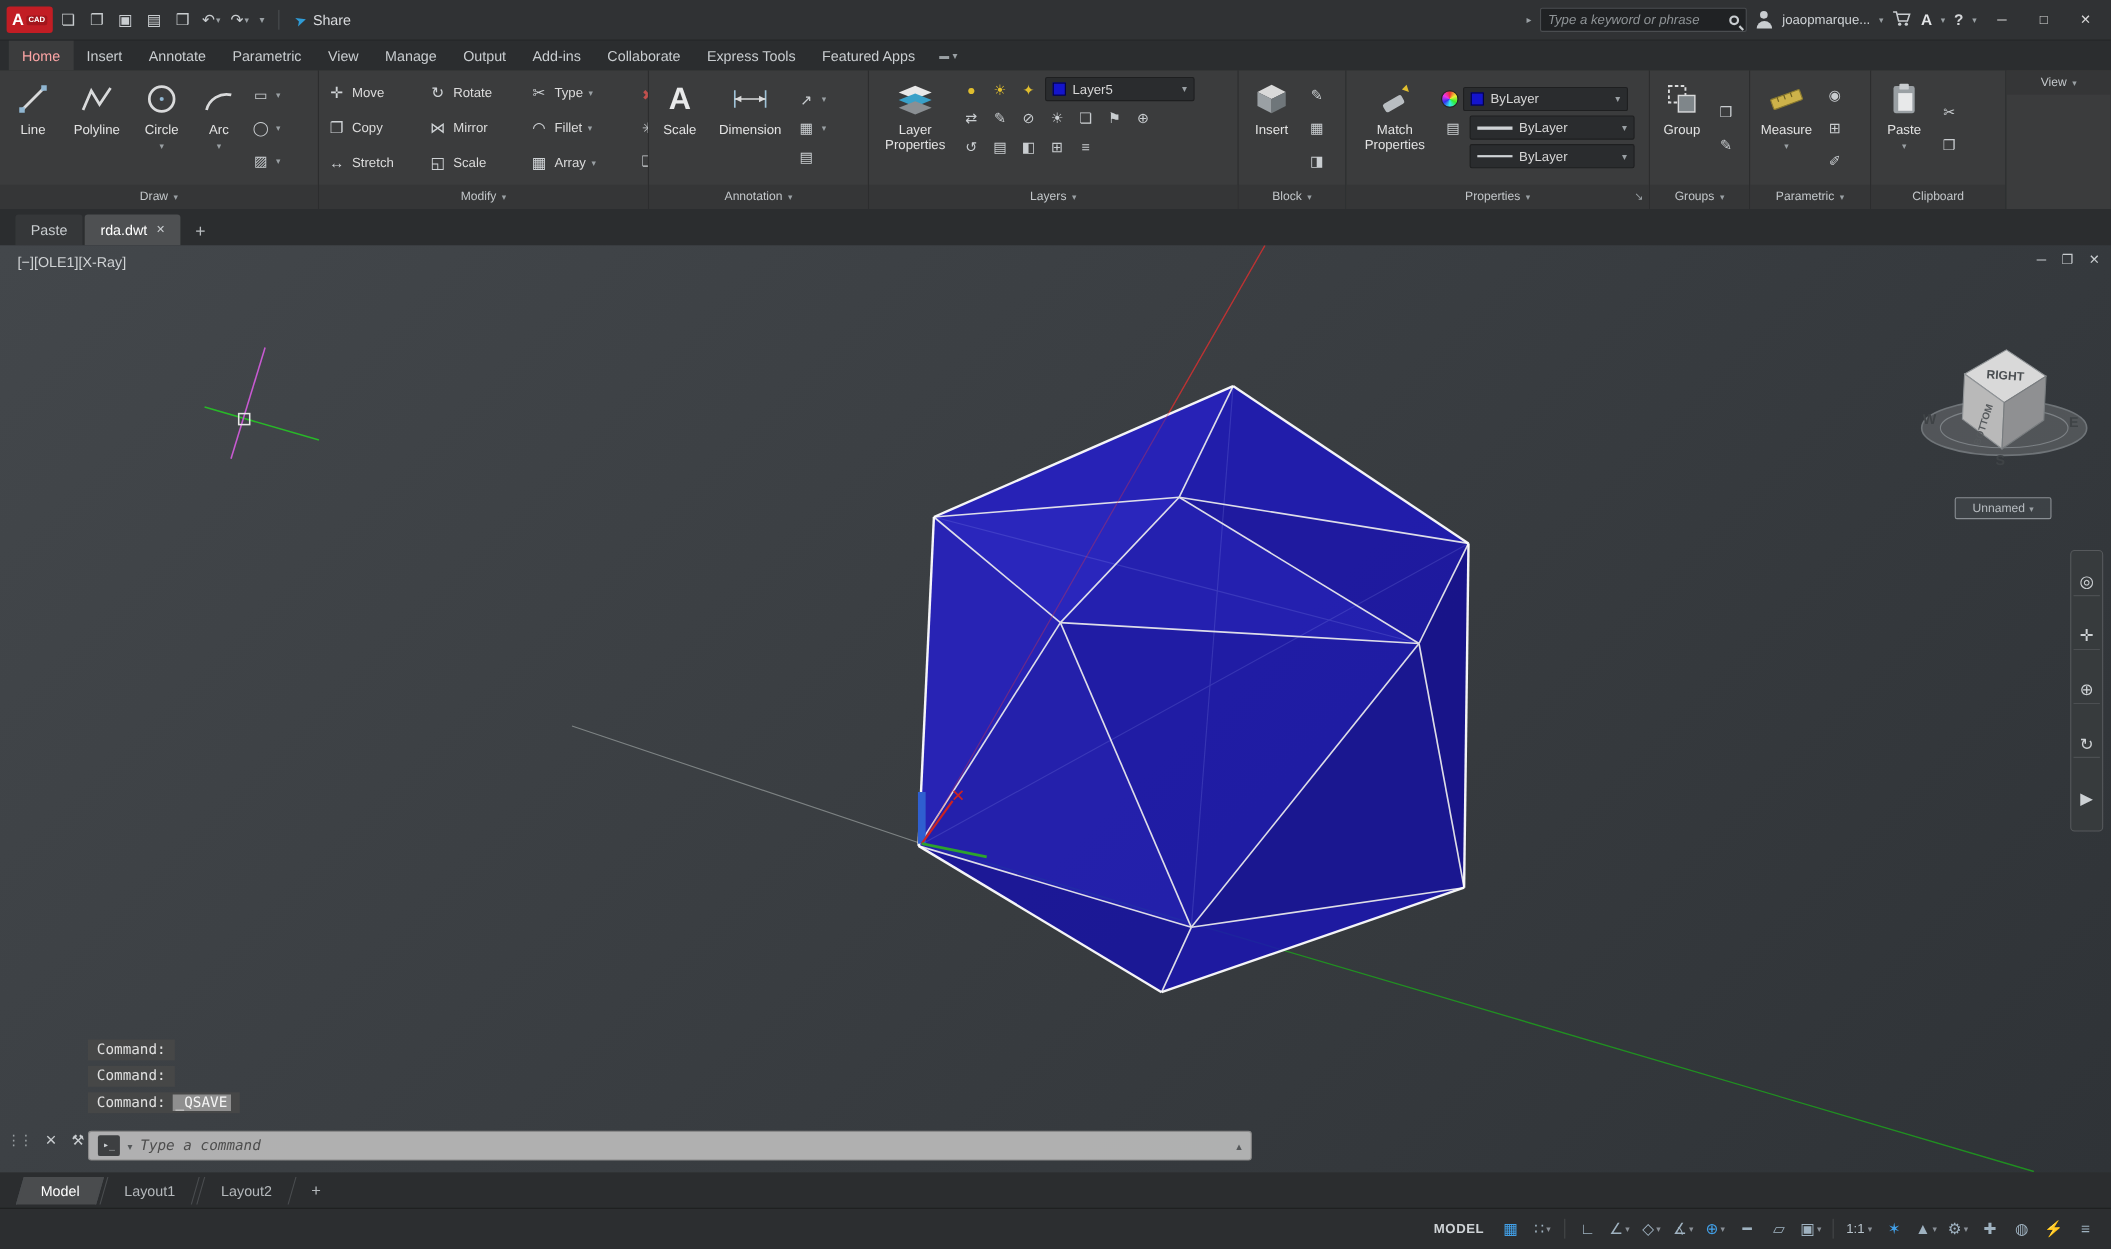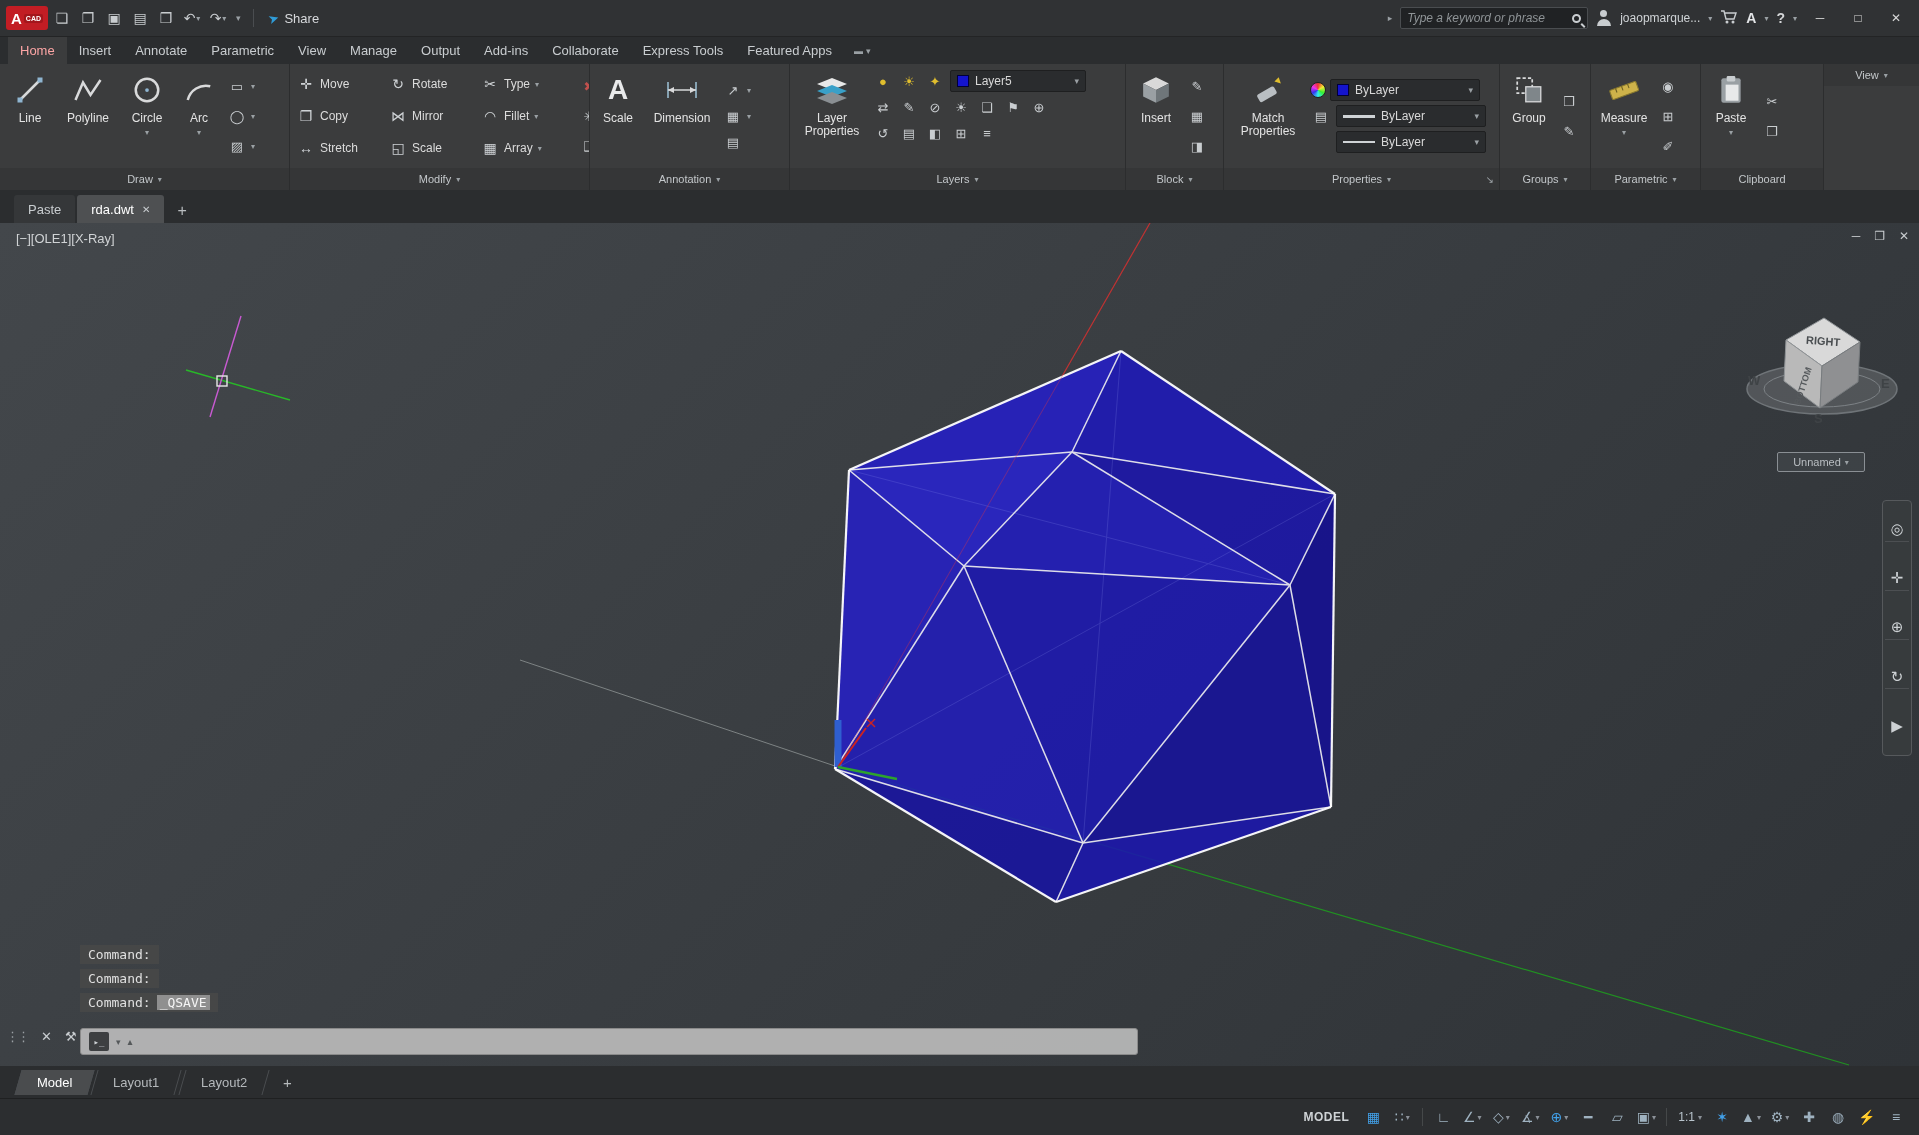--- a/index.html
+++ b/index.html
@@ -691,20 +691,21 @@
 
     <div class="cmd-left-icons">
       <span class="drag">⋮⋮</span>
       <span>✕</span>
       <span>⚒</span>
     </div>
 
     <div class="cmdbar">
       <span class="promptbox">▸_</span>
       <span class="cmdcaret">▾</span>
+      <input placeholder="Type a command" style="">
       <span class="cmdup">▴</span>
     </div>
 
   </div>
 
   <div class="layouts">
     <div class="ltab active"><span>Model</span></div>
     <div class="ltab"><span>Layout1</span></div>
     <div class="ltab"><span>Layout2</span></div>
     <div class="ltab-plus">+</div>

